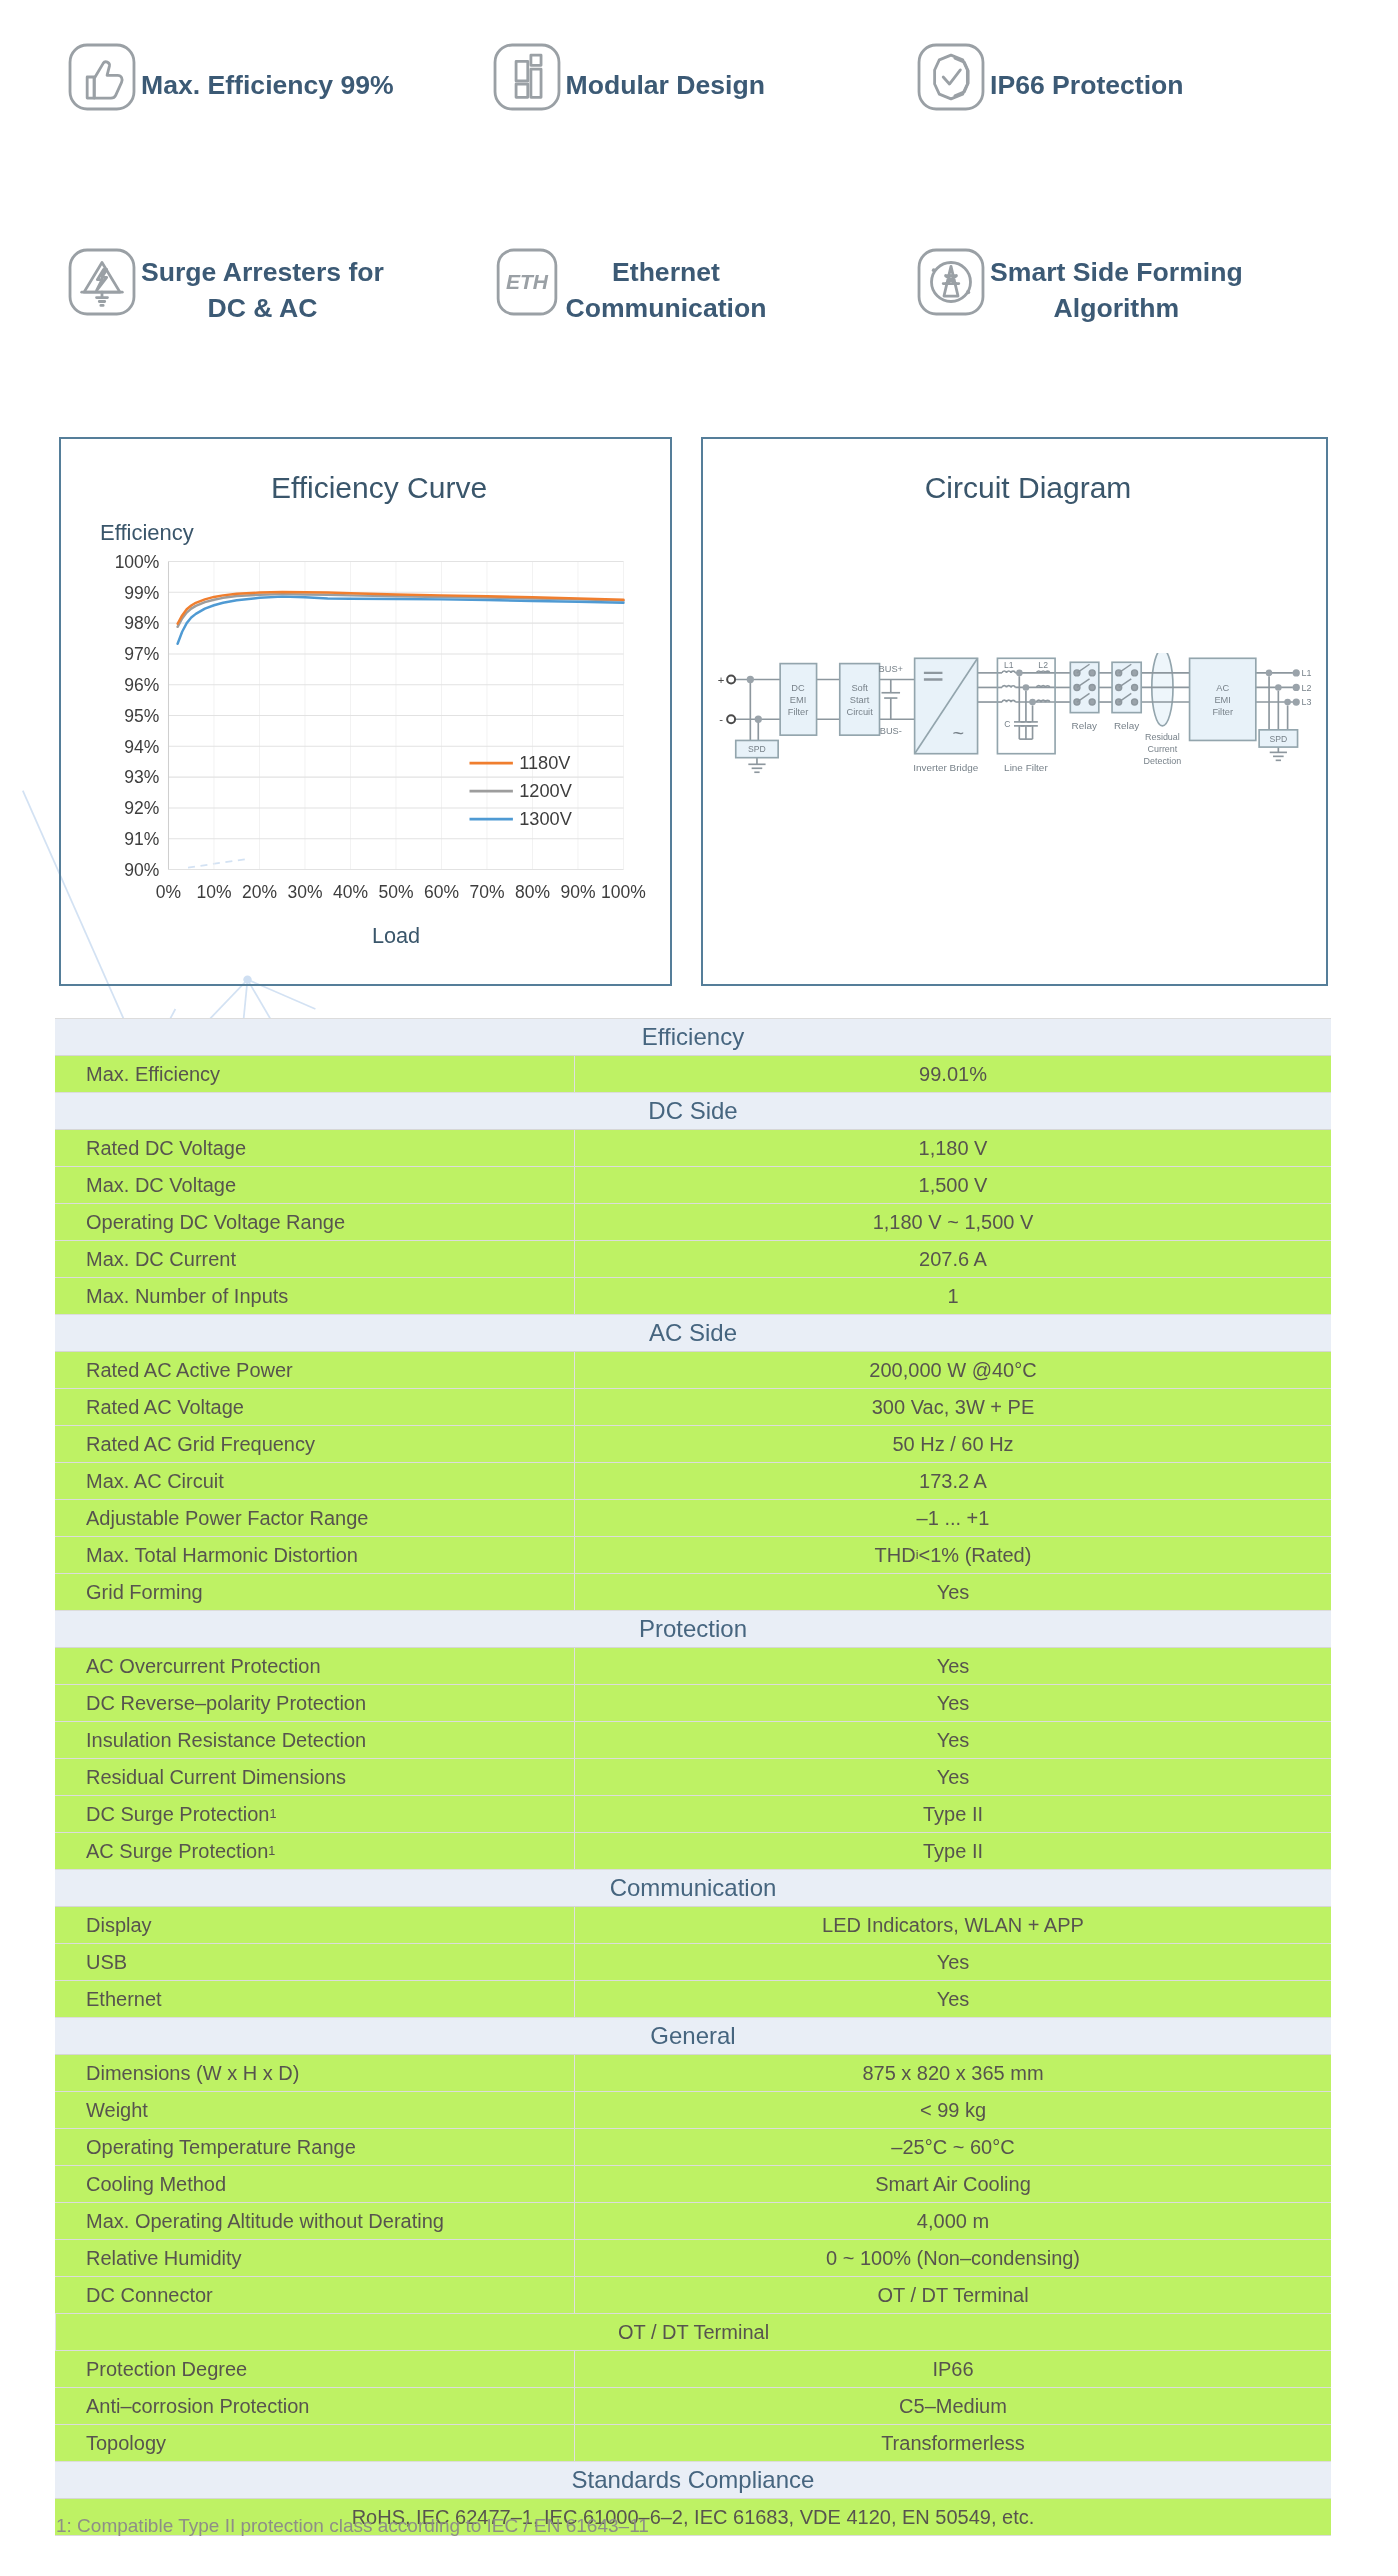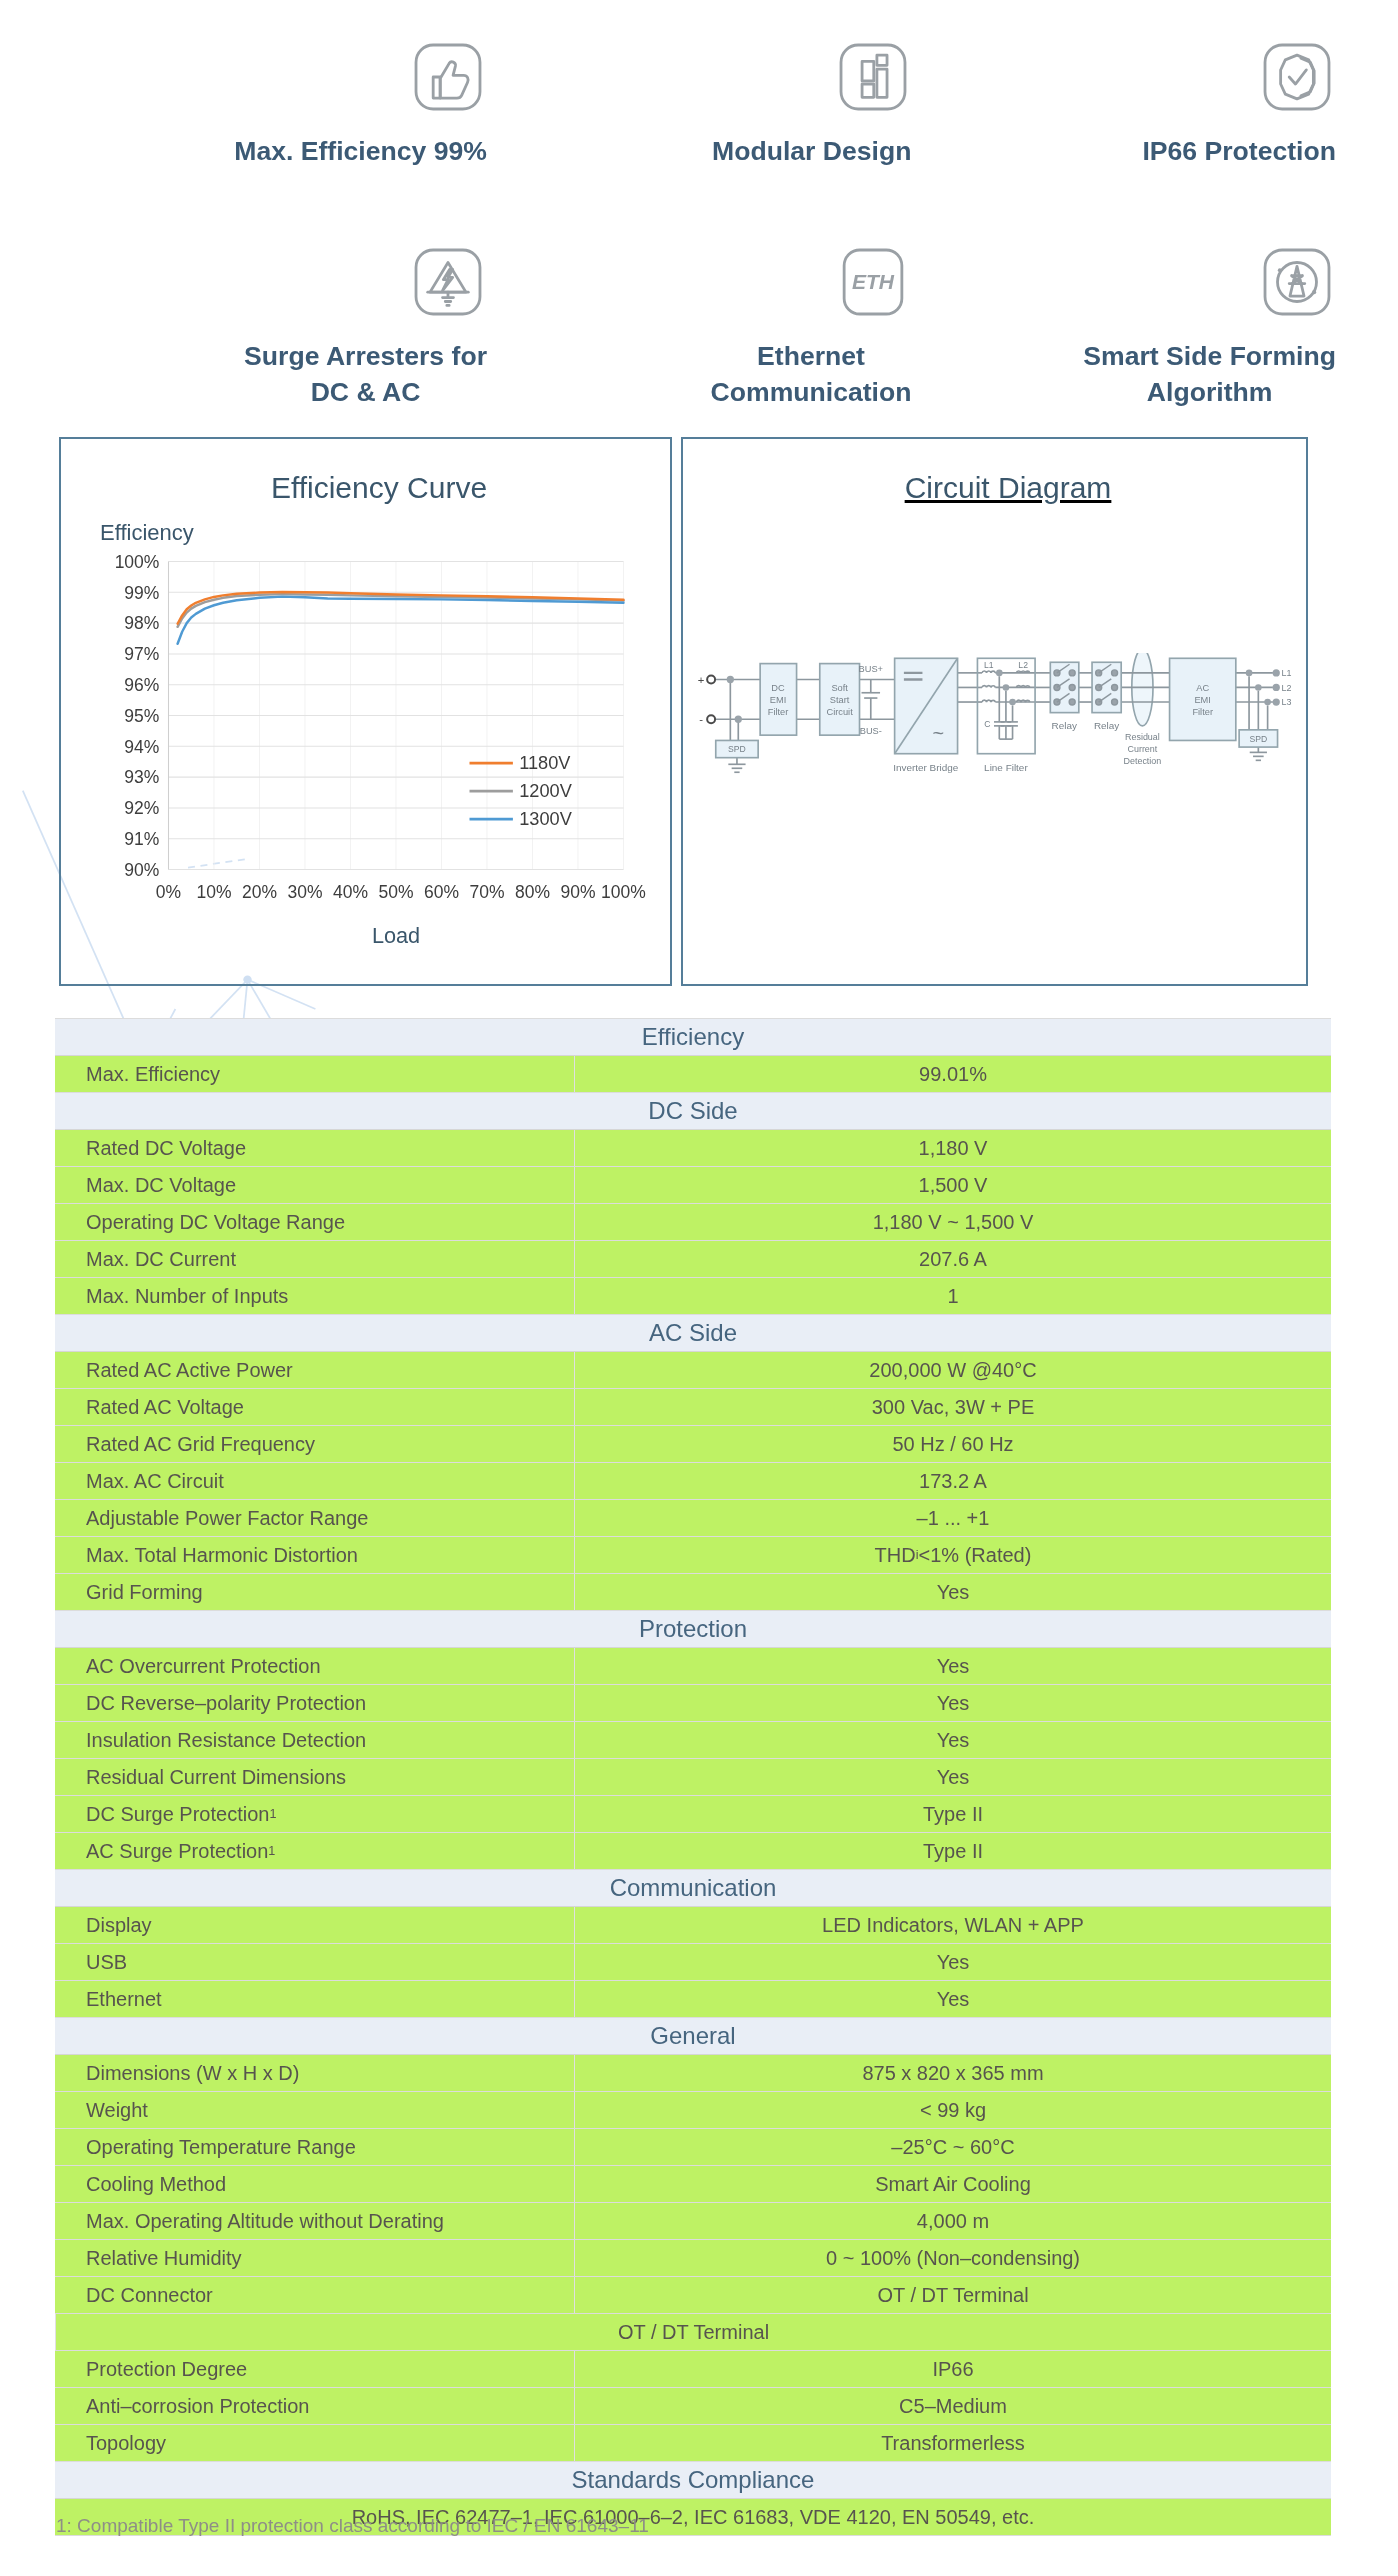--- a/index.html
+++ b/index.html
@@ -9,36 +9,36 @@
     background:#ffffff;
     font-family:"Liberation Sans", sans-serif;
     overflow:hidden;
   }
   
   .features-row{
     position:absolute;left:63px;width:1273px;
     display:flex;justify-content:space-between;
   }
   .feature-cell{
-    width:424px;display:flex;flex-direction:column;align-items:flex-end;
+    width:424px;display:flex;flex-direction:row;align-items:center;
   }
   .feature-icon{width:78px;height:78px;margin-bottom:18px;font-style:italic;}
   .feature-icon svg{width:78px;height:78px;display:block;}
   .feature-label{
     font-size:26.6px;font-weight:600;color:#3c5a75;
     text-align:center;line-height:1.35;white-space:pre-line;
   }
   
   .panel{
     position:absolute;top:437px;height:549px;
     border:2.8px solid #557e99;box-sizing:border-box;
     background:transparent;
   }
   .panel-efficiency{left:59px;width:613px;}
-  .panel-circuit{left:681px;width:627px;text-decoration:underline;}
+  .panel-circuit{left:701px;width:627px;}
   .panel-title{
     margin-top:32px;text-align:center;
     font-size:30px;font-weight:400;color:#3a566b;padding-left:27px;
   }
   .axis-corner-label{
     position:absolute;left:39px;top:81px;
     font-size:22px;color:#3a566b;
   }
   #efficiency-chart{position:absolute;left:19.6px;top:112px;}
   #circuit-svg{position:absolute;left:12.6px;top:214px;}

